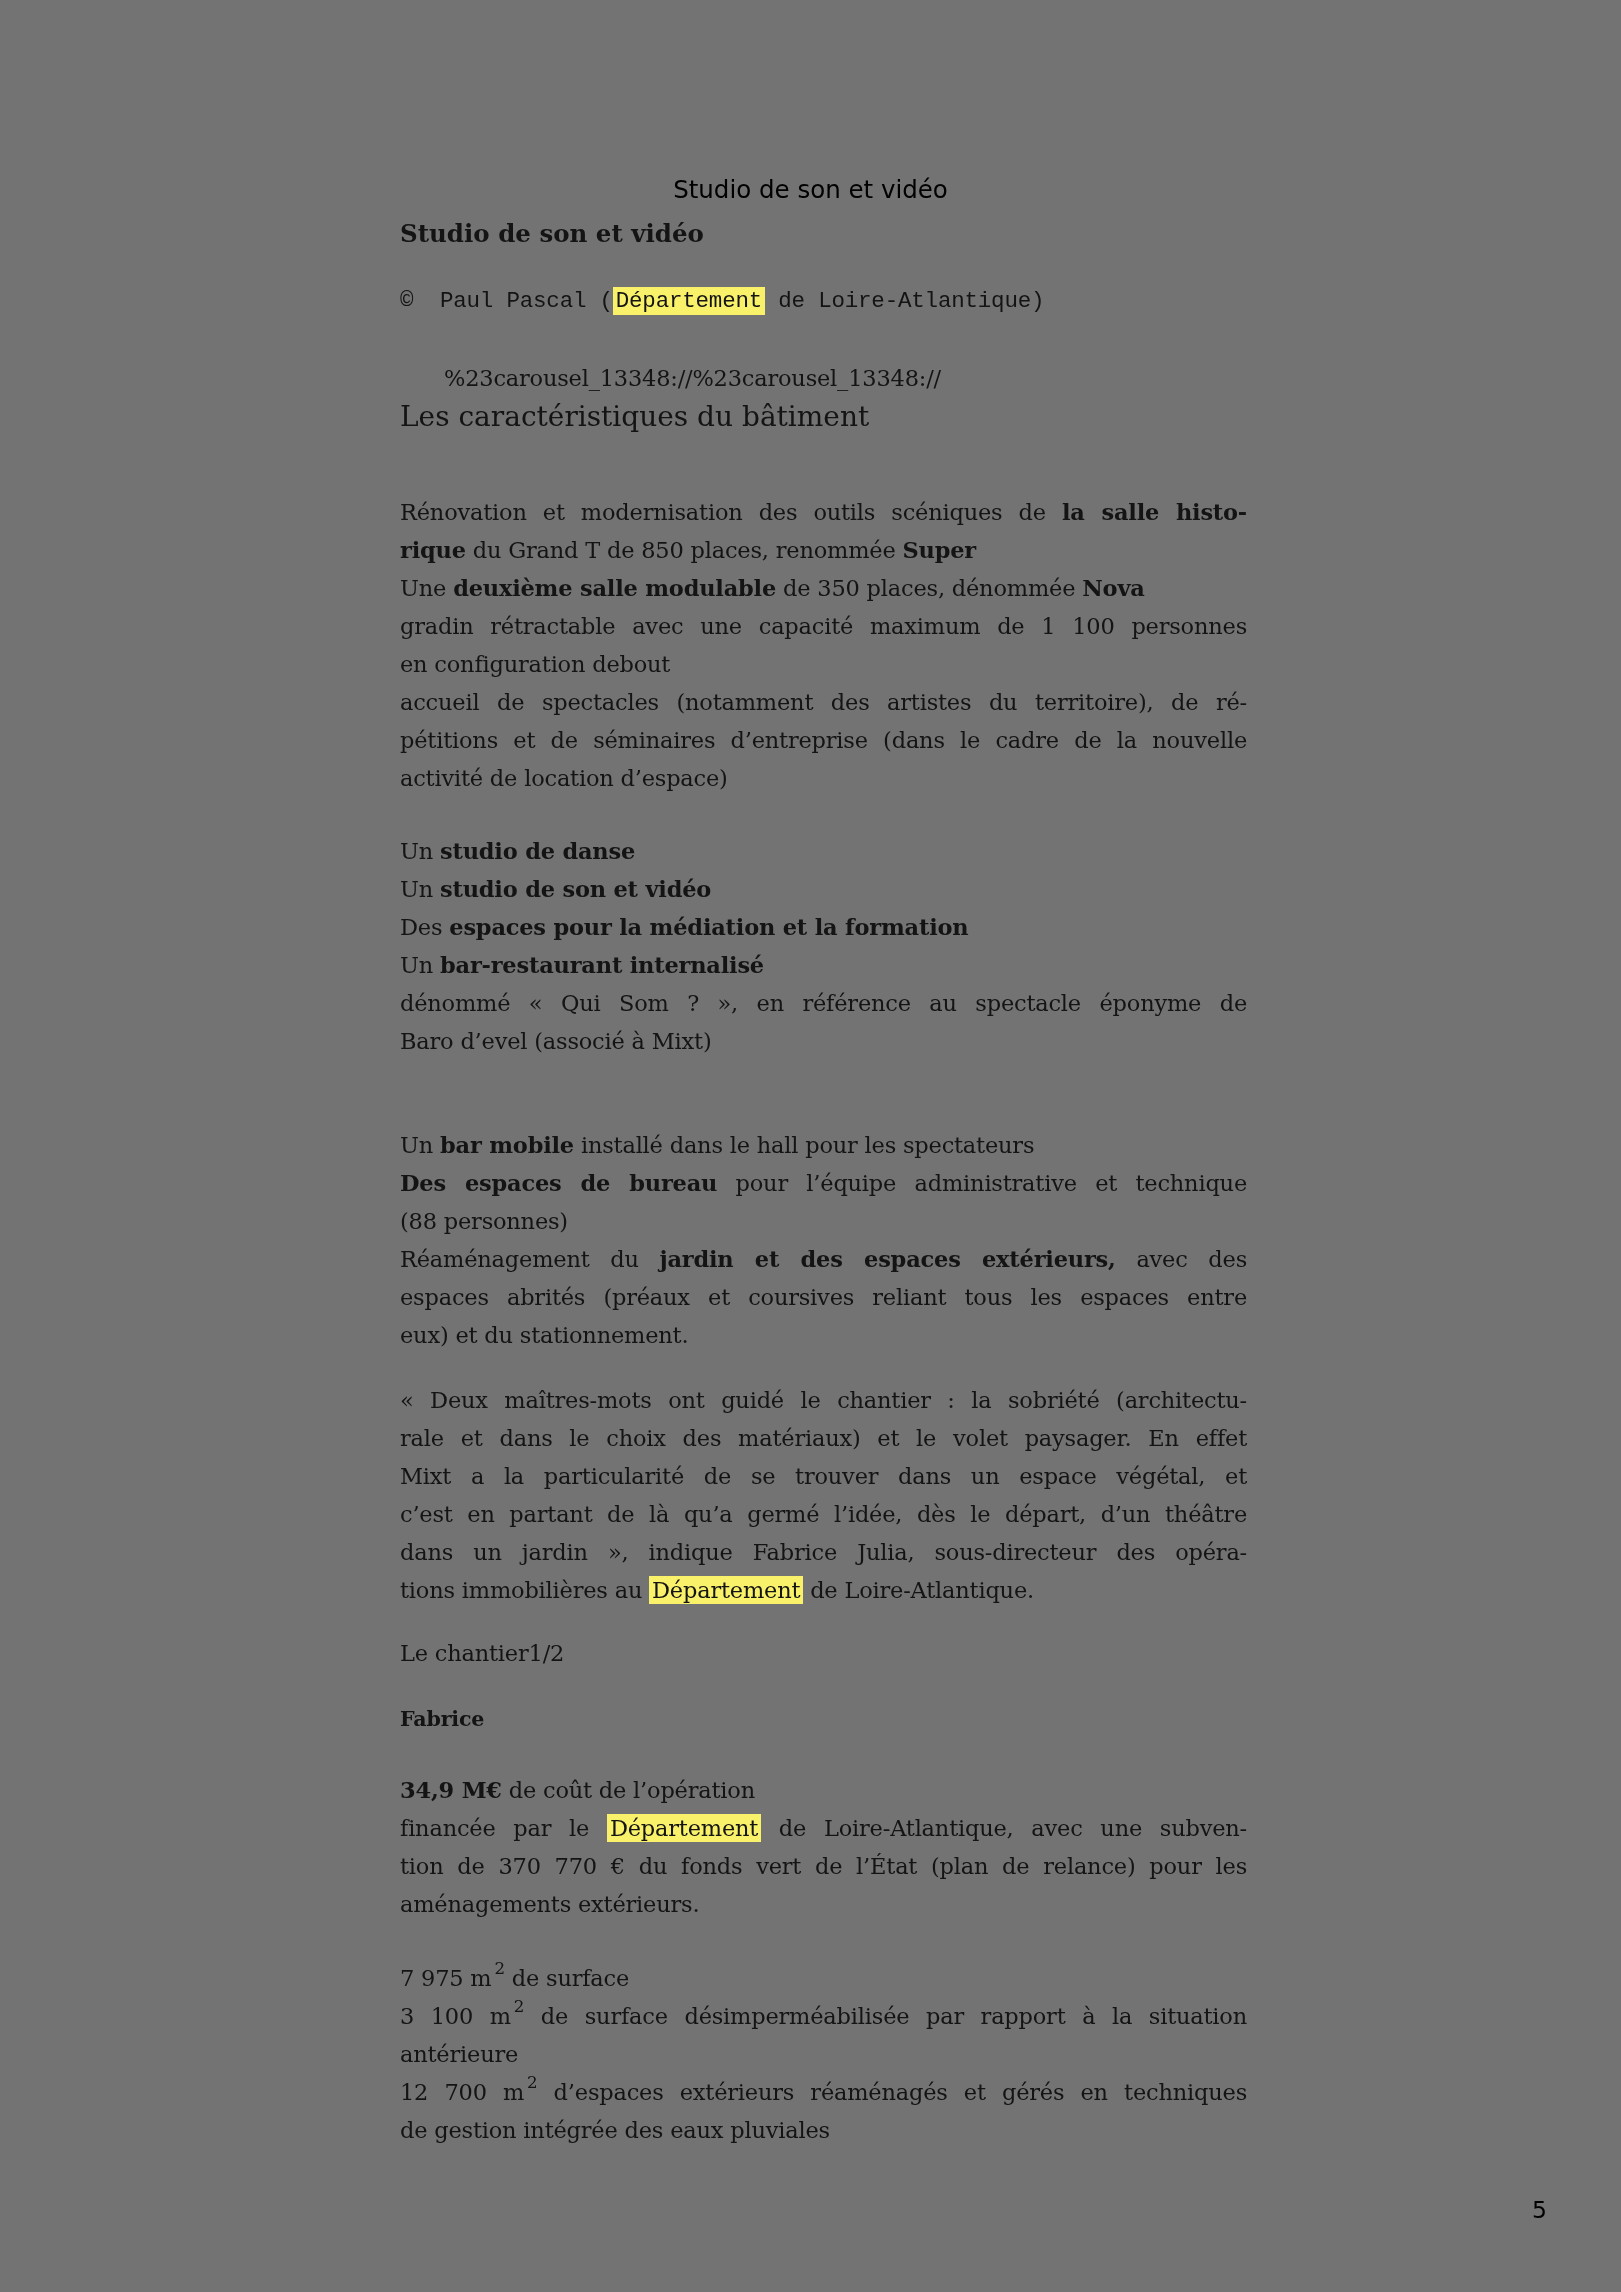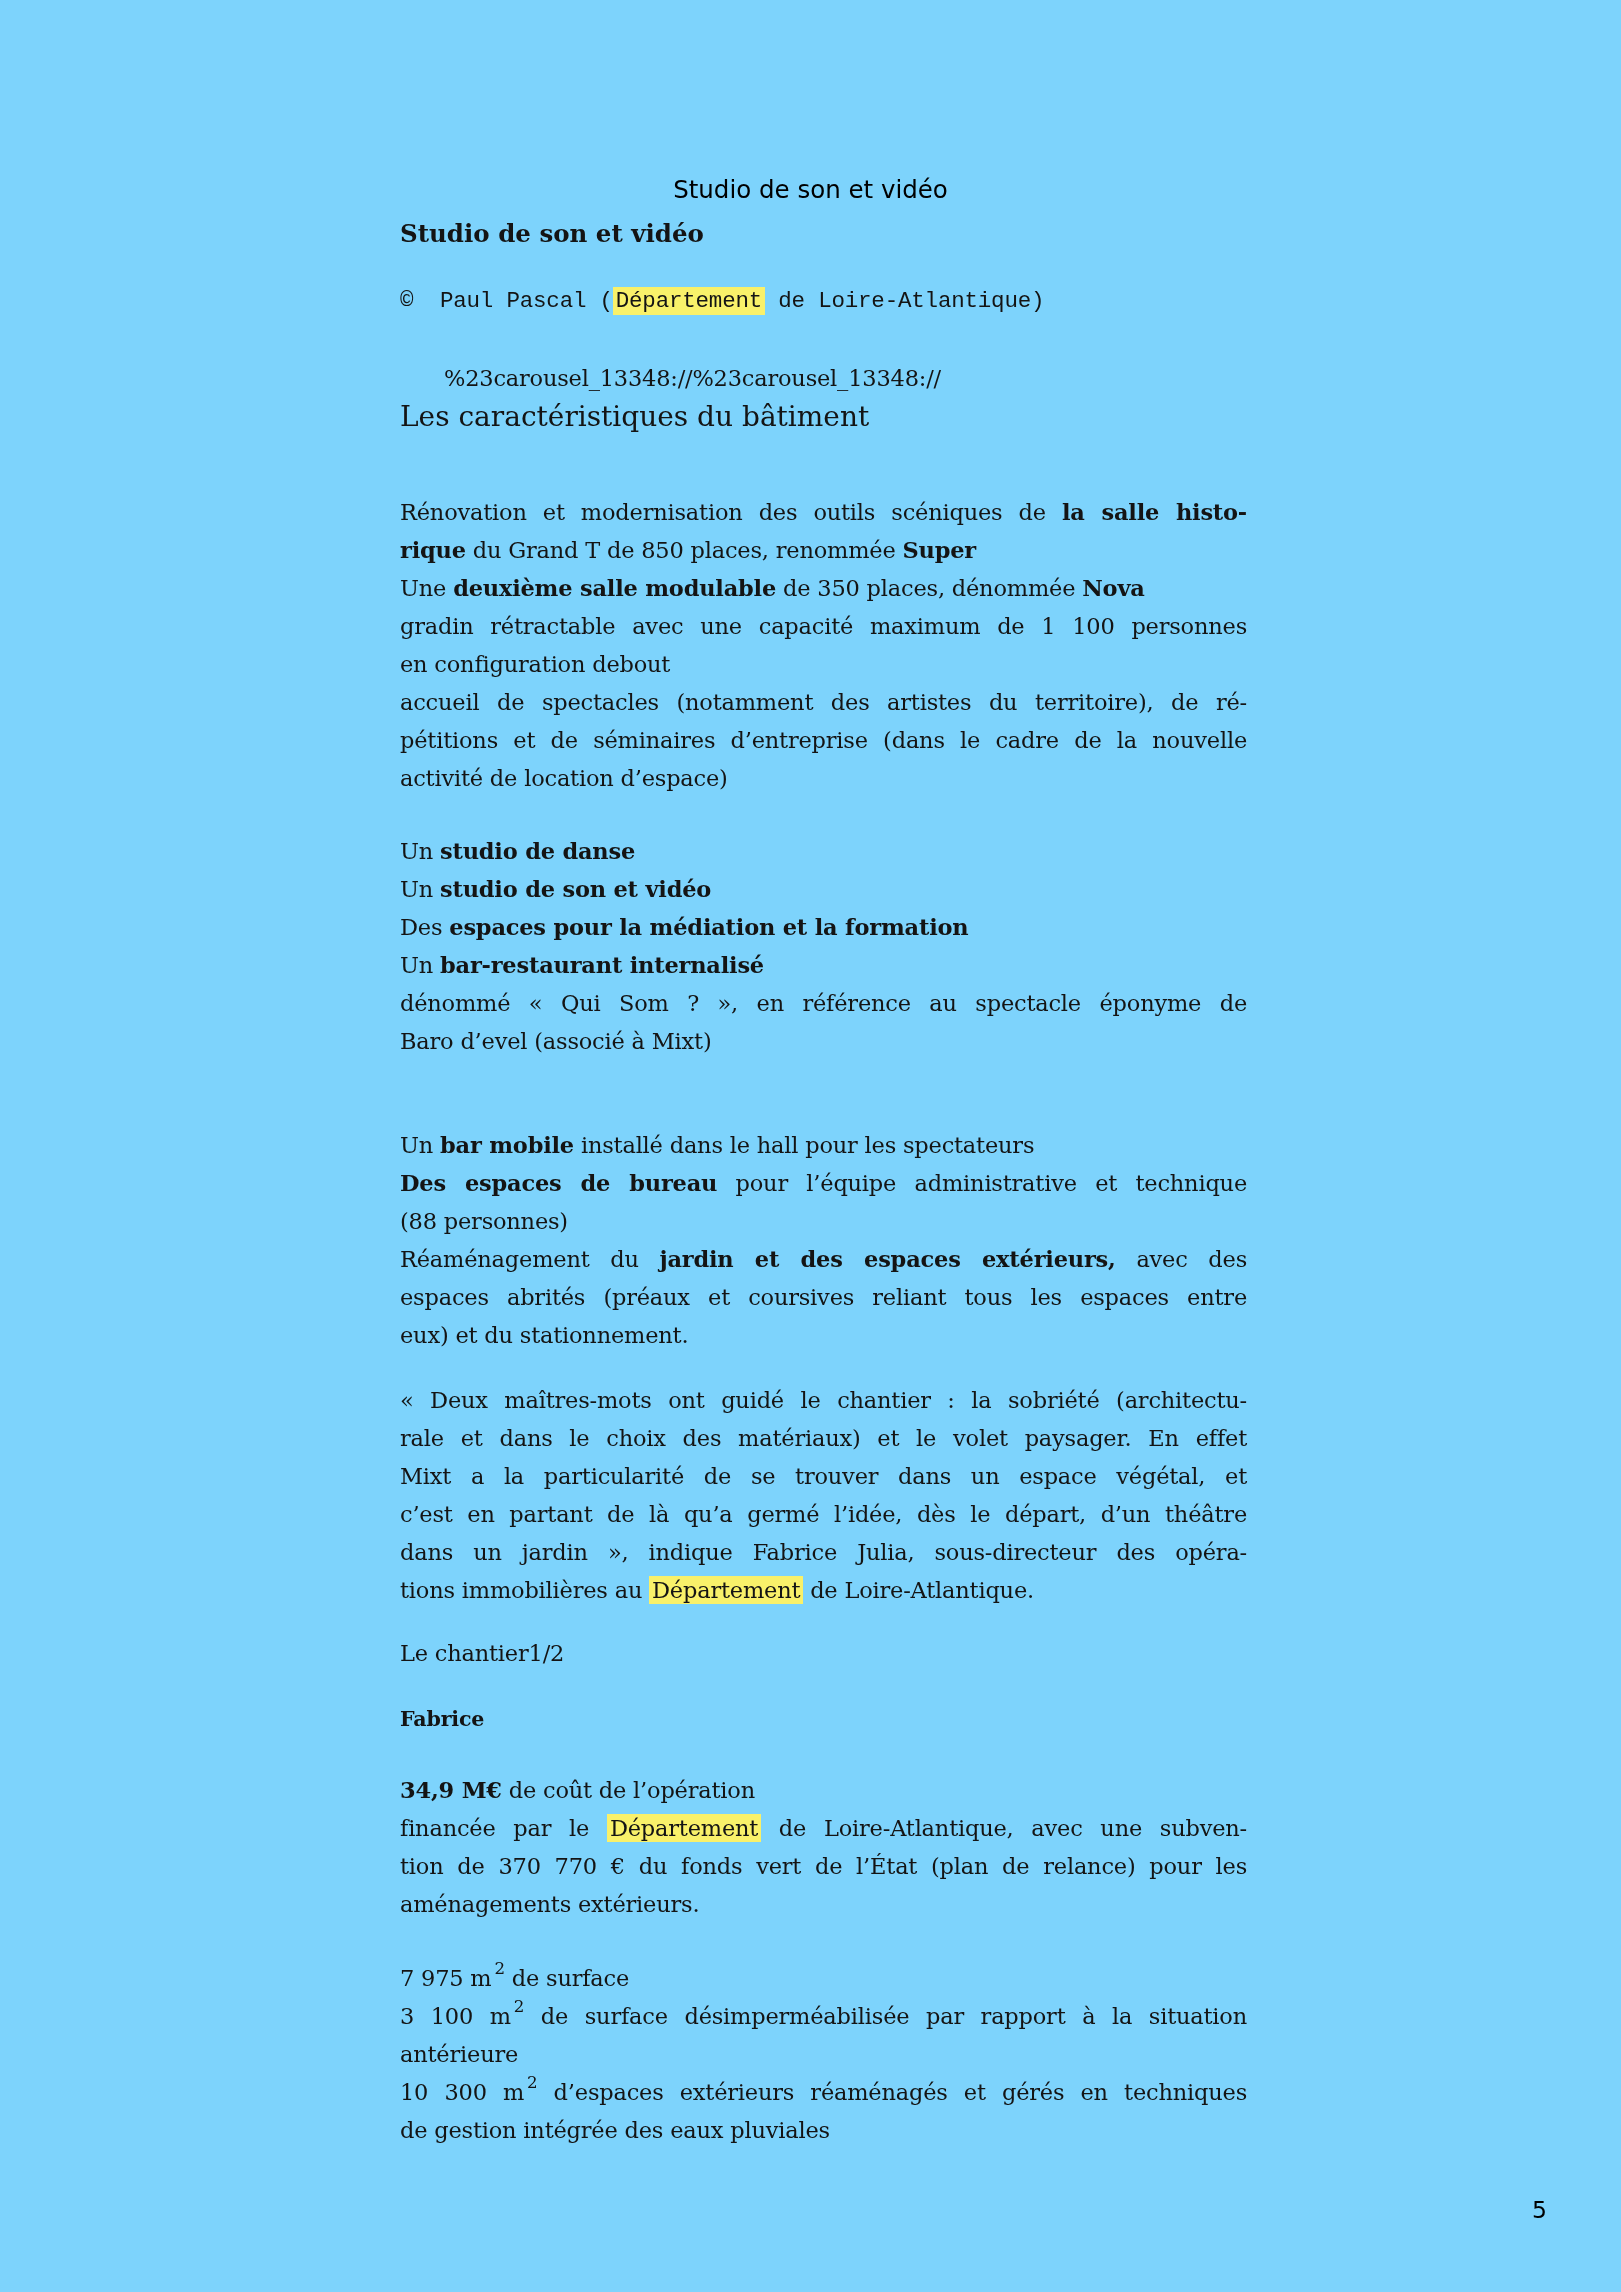--- a/index.html
+++ b/index.html
@@ -1,17 +1,17 @@
 <!DOCTYPE html>
 <html><head>
 <meta charset="utf-8">
 <style>
   html,body { margin:0; padding:0; background:#ffffff; }
   .page {
-    position:relative; width:1621px; height:2293px; background:#7dd3fc;
+    position:relative; width:1621px; height:2293px; background:#737373;
     font-family:"DejaVu Serif","Liberation Serif",serif; color:#141414;
     overflow:hidden;
   }
   .running-header {
     position:absolute; top:176px; left:0; width:1621px; text-align:center;
     font-family:"DejaVu Sans","Liberation Sans",sans-serif;
     font-size:24.5px; line-height:27.4px; color:#000;
   }
   .content { position:absolute; left:400px; top:0; width:847px; }
   .section-title {
@@ -113,20 +113,20 @@
     <div class="block" data-block="cost">
         <div class="line"><span class="s-b">34,9 M€</span><span class="s-n"> de coût de l’opération</span></div>
         <div class="line j"><span class="s-n">financée par le </span><span class="s-h">Département</span><span class="s-n"> de Loire-Atlantique, avec une subven-</span></div>
         <div class="line j"><span class="s-n">tion de 370 770 € du fonds vert de l’État (plan de relance) pour les</span></div>
         <div class="line"><span class="s-n">aménagements extérieurs.</span></div>
       </div>
     <div class="block" data-block="surfaces">
         <div class="line"><span class="s-n">7 975 m</span><span class="s-sup">2</span><span class="s-n"> de surface</span></div>
         <div class="line j"><span class="s-n">3 100 m</span><span class="s-sup">2</span><span class="s-n"> de surface désimperméabilisée par rapport à la situation</span></div>
         <div class="line"><span class="s-n">antérieure</span></div>
-        <div class="line j"><span class="s-n">10 300 m</span><span class="s-sup">2</span><span class="s-n"> d’espaces extérieurs réaménagés et gérés en techniques</span></div>
+        <div class="line j"><span class="s-n">12 700 m</span><span class="s-sup">2</span><span class="s-n"> d’espaces extérieurs réaménagés et gérés en techniques</span></div>
         <div class="line"><span class="s-n">de gestion intégrée des eaux pluviales</span></div>
       </div>
   </div>
 
   <div class="page-number">5</div>
 </div>
 
 
 </body></html>

